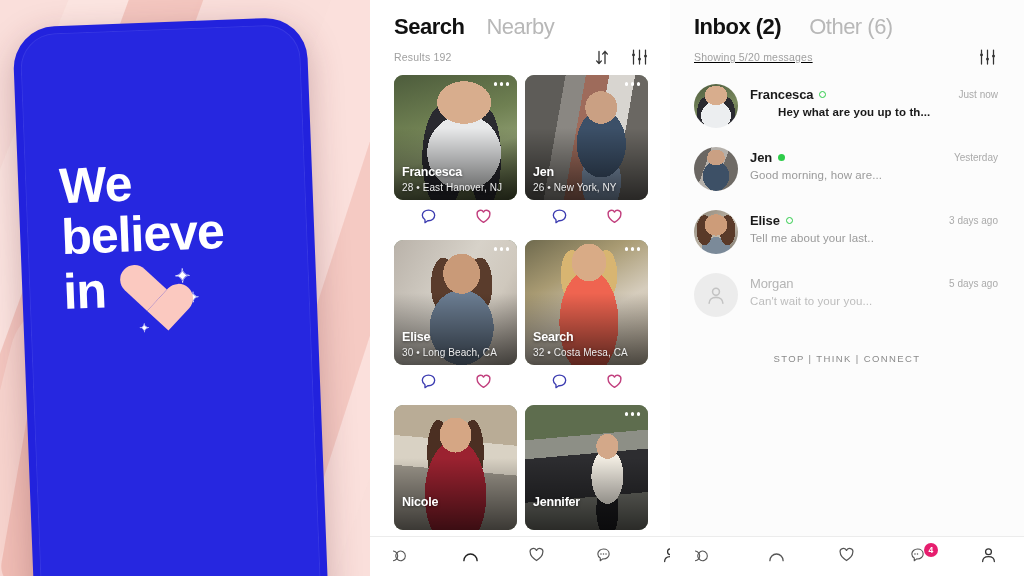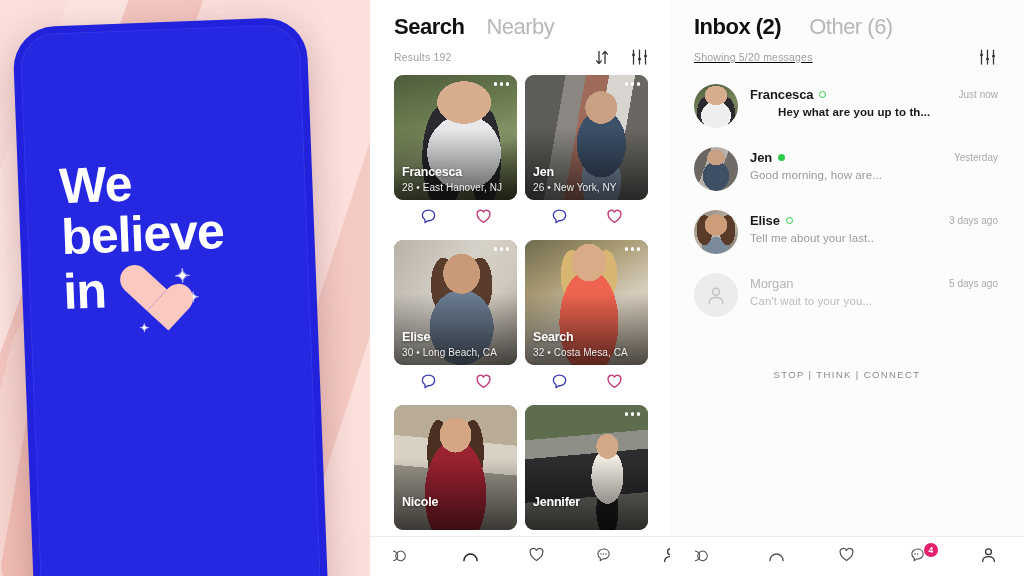--- a/index.html
+++ b/index.html
@@ -142,21 +142,21 @@
   .status-dot.online { background:#2ecc4a; }
   .status-dot.away { background:transparent; border:1.4px solid #2ecc4a; width:7px; height:7px; }
   .msg-time { margin-left:auto; font-size:10px; color:#aaa; padding-right:4px; white-space:nowrap; }
   .msg-preview { font-size:11.5px; margin-top:4px; letter-spacing:.1px; }
   .msg-preview.unread { color:#1a1a1a; font-weight:bold;padding-left:28px; }
   .msg-preview.read { color:#9a9a9a; }
   .msg-preview.faded { color:#bdbdbd; }
 
   .reminder { text-align:center; padding:20px 0 0; }
   .rem-main { font-size:11.5px; color:#6f6f6f; letter-spacing:.1px; }
-  .rem-sub { font-size:9.5px; color:#8a8a8a; letter-spacing:1.4px; margin-top:22px; }
+  .rem-sub { font-size:9.5px; color:#8a8a8a; letter-spacing:1.4px; margin-top:6px; }
 
   
   .bottom-nav {
     position:absolute; left:0; right:0; bottom:0; height:40px;
     display:flex; align-items:center; justify-content:space-around;
     background:#fff; border-top:1px solid #ececec;
   }
   .nav-item { position:relative; width:26px; height:22px; display:flex; align-items:center; justify-content:center; }
   .nav-badge {
     position:absolute; right:-7px; top:-3px; min-width:14px; height:14px;

